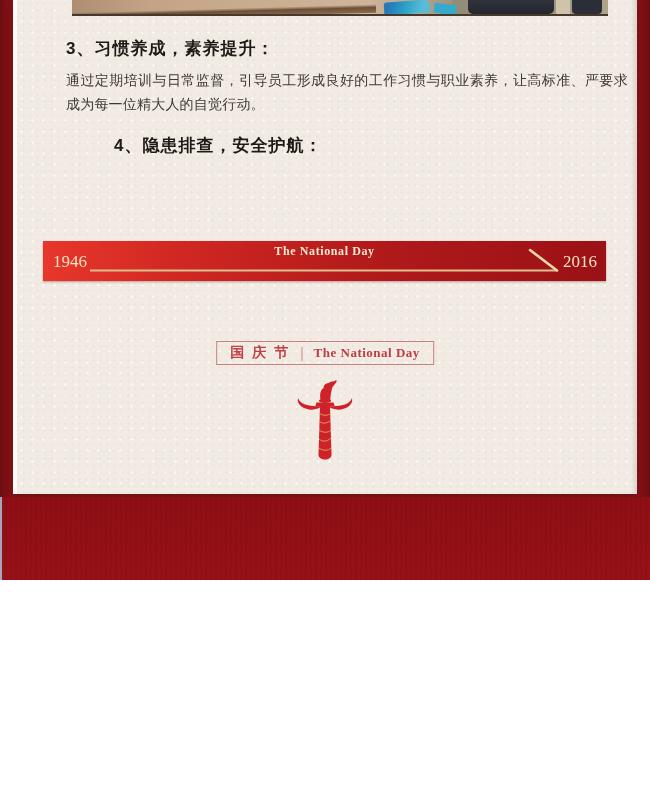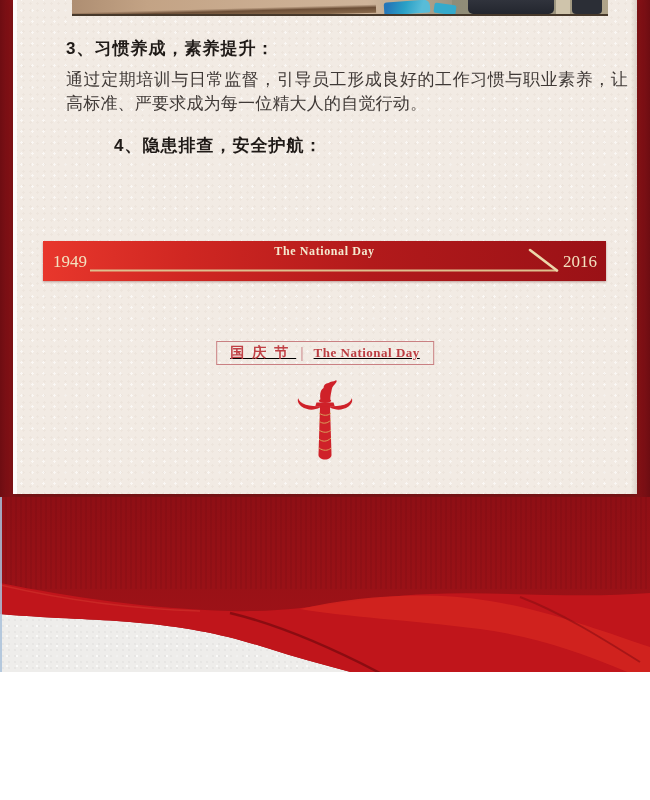--- a/index.html
+++ b/index.html
@@ -1,17 +1,17 @@
 <!DOCTYPE html>
 <html><head>
 <meta charset="utf-8">
 <style>
   html,body{margin:0;padding:0;}
   body{width:650px;height:800px;font-family:"Liberation Sans","DejaVu Sans",sans-serif;}
-  .stage{position:relative;width:650px;height:672px;overflow:hidden;
+  .stage{position:relative;width:650px;height:580px;overflow:hidden;
          background:linear-gradient(90deg,#6e0d12 0px,#8a1217 13px,#8a1217 637px,#6e0d12 650px);}
   
   .card{position:absolute;left:13px;top:0;width:624px;height:494px;
         background-color:#f2ebe4;
         background-image:radial-gradient(rgba(120,90,70,.045) 1px,transparent 1.2px),
                          radial-gradient(rgba(255,255,255,.6) 1px,transparent 1.2px);
         background-size:7px 7px,11px 11px;background-position:0 0,3px 5px;
         box-shadow:0 3px 6px rgba(60,20,15,.4);}
   .card::before{content:"";position:absolute;left:0;top:0;width:4px;height:100%;background:rgba(255,255,255,.85);}
   .card::after{content:"";position:absolute;right:0;top:0;width:6px;height:100%;
@@ -28,38 +28,38 @@
          background:linear-gradient(110deg,#2577b8 10%,#2aa0c6 45%,#58bcd8 80%);transform:rotate(-4deg);}
   .photo .dustpan2{position:absolute;left:362px;top:4px;width:22px;height:10px;border-radius:2px;
          background:#35aacb;transform:rotate(8deg);}
   .photo .dark1{position:absolute;left:396px;top:0;width:86px;height:14px;border-radius:0 0 5px 5px;
          background:linear-gradient(180deg,#30333c,#23262e);}
   .photo .lightgap{position:absolute;left:484px;top:0;width:14px;height:14px;background:#cfc4ab;}
   .photo .dark2{position:absolute;left:500px;top:0;width:30px;height:14px;background:#2b2e36;border-radius:0 0 4px 4px;}
   
   .pt-heading{position:absolute;left:53px;width:562px;font-size:17px;line-height:24px;font-weight:700;
         color:#1f1a17;letter-spacing:1px;}
-  .pt-body{position:absolute;left:53px;width:562px;font-size:17px;line-height:24px;color:#3f3936;
+  .pt-body{position:absolute;left:53px;width:562px;font-size:14px;line-height:24px;color:#3f3936;
         text-align:justify;letter-spacing:.2px;}
   .h3{top:37px;} .p3{top:68px;} .h4{top:134px;margin-left:48px;} .p4{top:159px;}
   
   .banner{position:absolute;left:30px;top:241px;width:563px;height:40px;
         background:linear-gradient(90deg,#e8372c 0%,#d02722 25%,#b21a1b 58%,#9a1116 100%);
         box-shadow:0 1px 2px rgba(80,10,10,.35);}
   .banner-title{position:absolute;left:0;right:0;top:3px;text-align:center;
         font-family:"Liberation Serif","DejaVu Serif",serif;font-weight:700;font-size:12px;
         color:#f5e9cf;letter-spacing:.6px;}
   .banner-year{position:absolute;top:11px;font-family:"Liberation Serif","DejaVu Serif",serif;
         font-size:17px;color:#f3e2c0;}
   .y-start{left:10px;} .y-end{right:9px;}
   .banner svg{position:absolute;left:0;top:0;}
   
   .label-box{position:absolute;left:50%;top:341px;transform:translateX(-50%);height:23px;
         display:inline-flex;align-items:center;border:1px solid #c98082;padding:11px 13px;gap:10px;
-        box-sizing:border-box;white-space:nowrap;text-decoration:underline;}
+        box-sizing:border-box;white-space:nowrap;}
   .label-cn{font-size:14px;font-weight:700;color:#c04146;letter-spacing:8px;margin-right:-6px;}
   .label-div{color:#cf9193;font-size:13px;transform:scaleY(1.1);}
   .label-en{font-family:"Liberation Serif","DejaVu Serif",serif;font-weight:700;font-size:13px;
         color:#bc3d42;letter-spacing:.5px;}
   .huabiao{position:absolute;left:50%;top:380px;transform:translateX(-50%);}
   
   .lower{position:absolute;left:0;top:497px;width:650px;height:303px;
         background-color:#eeedeb;
         background-image:radial-gradient(rgba(90,90,95,.05) 1px,transparent 1.2px),
                          radial-gradient(rgba(255,255,255,.7) 1px,transparent 1.2px);
@@ -91,21 +91,21 @@
       <div class="lightgap"></div>
       <div class="dark2"></div>
     </div>
 
     <div class="pt-heading h3">3、习惯养成，素养提升：</div>
     <div class="pt-body p3">通过定期培训与日常监督，引导员工形成良好的工作习惯与职业素养，让高标准、严要求成为每一位精大人的自觉行动。</div>
     <div class="pt-heading h4">4、隐患排查，安全护航：</div>
 
     <div class="banner">
       <div class="banner-title">The National Day</div>
-      <div class="banner-year y-start">1949</div>
+      <div class="banner-year y-start">1946</div>
       <div class="banner-year y-end">2016</div>
       <svg width="563" height="40">
         <line x1="47" y1="29.5" x2="514" y2="29.5" stroke="#debf8e" stroke-width="2.2"></line>
         <line x1="487" y1="9" x2="514" y2="29.5" stroke="#ecd7ab" stroke-width="2.6" stroke-linecap="round"></line>
       </svg>
     </div>
 
     <div class="label-box">
       <span class="label-cn">国庆节</span>
       <span class="label-div">|</span>

